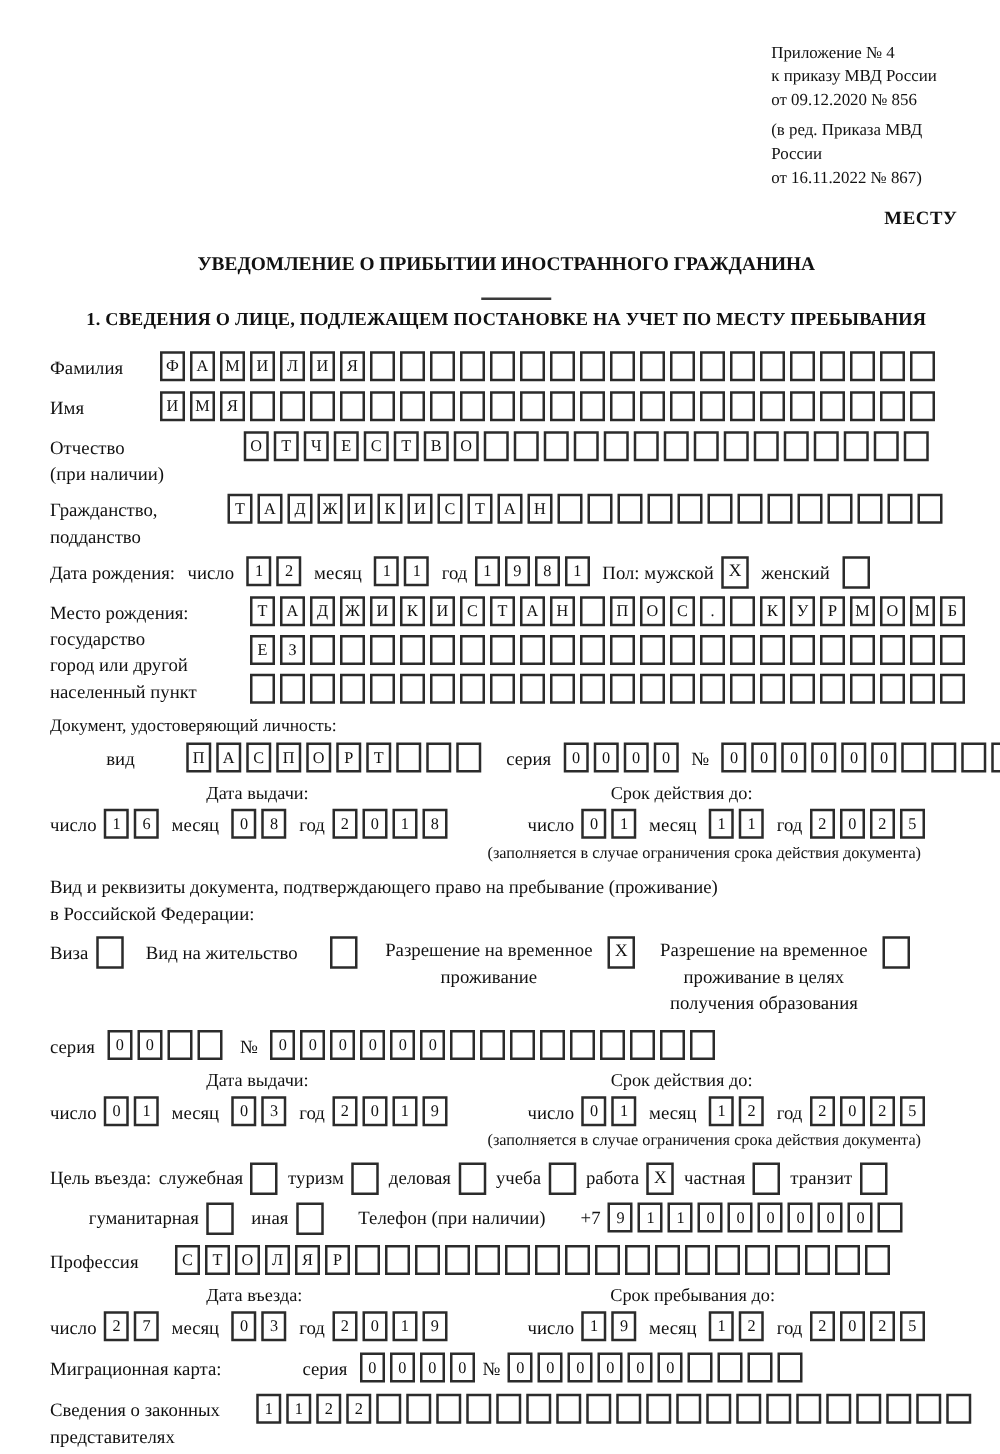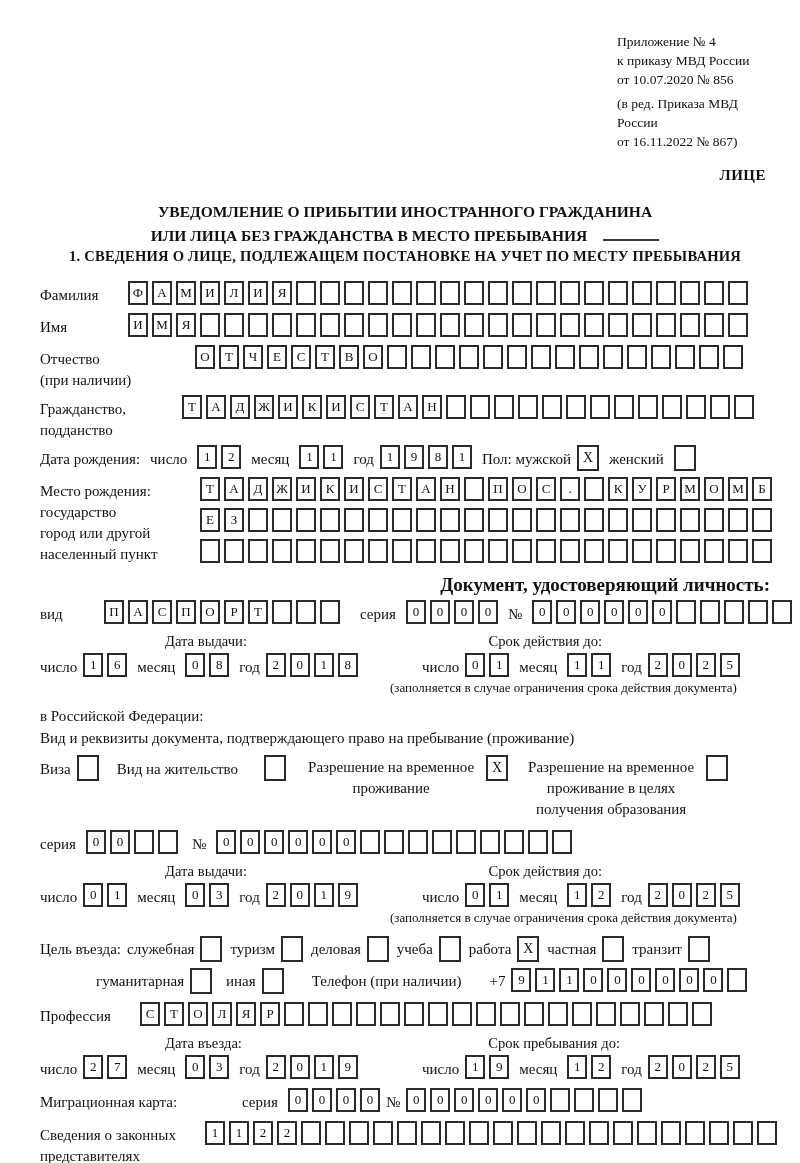--- a/index.html
+++ b/index.html
@@ -31,21 +31,21 @@
     width:20px;height:24px;border:2px solid #2b2b2b;background:#fff;
     text-align:center;line-height:20px;font-size:13px;
   }
   .cb{width:22px;height:26px;line-height:22px;font-size:14px;}
   .w88{width:88px;} .w155{width:155px;font-family:Liberation Serif, serif;} .w142{width:142px;} .w160{width:160px;}
   .stack{display:flex;flex-direction:column;gap:7px;}
 
   .inline-label{padding-top:4px;line-height:21px;flex:0 0 auto;}
   .ml6{margin-left:6px;} .ml10{margin-left:10px;} .ml14{margin-left:14px;} .ml20{margin-left:20px;} .ml30{margin-left:30px;}
 
-  .center-bold{margin-top:9px;text-align:right;font-weight:bold;font-size:19px;}
+  .center-bold{margin-top:9px;text-align:left;font-weight:normal;font-size:14px;}
 
   
   .dheads{display:flex;margin-top:8px;font-size:14.6px;}
   .dheads .left{margin-left:125px;}
   .dheads .right{margin-left:auto;margin-right:168px;}
   .drow{display:flex;align-items:flex-start;margin-top:3px;}
   .dgroup{display:flex;align-items:flex-start;flex:0 0 auto;}
   .dgroup .inline-label{padding-top:4px;}
   .dleft{width:352px;}
   .note{margin-top:2px;margin-left:350px;font-size:13px;}
@@ -62,32 +62,32 @@
   .purpose-row .cb{margin-left:6px;margin-right:8px;}
 </style>
 </head>
 <body>
 
 <div class="page">
 
   <div class="appendix">
     <div>Приложение № 4</div>
     <div>к приказу МВД России</div>
-    <div>от 10.07.2020 № 856</div>
+    <div>от 09.12.2020 № 856</div>
     <div class="gap"></div>
     <div>(в ред. Приказа МВД России</div>
     <div>от 16.11.2022 № 867)</div>
   </div>
 
-  <div class="forma">ЛИЦЕ</div>
+  <div class="forma">МЕСТУ</div>
 
   <div class="title">
     <div>УВЕДОМЛЕНИЕ О ПРИБЫТИИ ИНОСТРАННОГО ГРАЖДАНИНА</div>
     <div>
-      <span>ИЛИ ЛИЦА БЕЗ ГРАЖДАНСТВА В МЕСТО ПРЕБЫВАНИЯ</span><span class="blankline"></span>
+      <span class="blankline"></span>
     </div>
   </div>
 
   <div class="sect">1. СВЕДЕНИЯ О ЛИЦЕ, ПОДЛЕЖАЩЕМ ПОСТАНОВКЕ НА УЧЕТ ПО МЕСТУ ПРЕБЫВАНИЯ</div>
 
   <div class="row" style="margin-top:16px;">
     <div class="label w88">Фамилия</div>
     <div class="cells">
         <span class="cell">Ф</span>
         <span class="cell">А</span>
@@ -325,21 +325,21 @@
           <span class="cell"></span>
           <span class="cell"></span>
           <span class="cell"></span>
         </div>
     </div>
   </div>
 
   <div class="center-bold">Документ, удостоверяющий личность:</div>
 
   <div class="row" style="margin-top:4px;">
-    <div class="inline-label" style="width:64px;">вид</div>
+    <div class="inline-label" style="width:64px;margin-left:45px;">вид</div>
     <div class="cells">
         <span class="cell">П</span>
         <span class="cell">А</span>
         <span class="cell">С</span>
         <span class="cell">П</span>
         <span class="cell">О</span>
         <span class="cell">Р</span>
         <span class="cell">Т</span>
         <span class="cell"></span>
         <span class="cell"></span>
@@ -408,22 +408,22 @@
           <span class="cell">2</span>
           <span class="cell">0</span>
           <span class="cell">2</span>
           <span class="cell">5</span>
         </div>
     </div>
   </div>
   <div class="note">(заполняется в случае ограничения срока действия документа)</div>
 
   <div class="para">
+    <div>Вид и реквизиты документа, подтверждающего право на пребывание (проживание)</div>
     <div>в Российской Федерации:</div>
-    <div>Вид и реквизиты документа, подтверждающего право на пребывание (проживание)</div>
   </div>
 
   <div class="opts">
     <div class="opt">
       <span class="inline-label">Виза</span>
       <span class="cell cb ml6"></span>
     </div>
     <div class="opt" style="margin-left:18px;">
       <span class="inline-label">Вид на жительство</span>
       <span class="cell cb" style="margin-left:26px;"></span>
@@ -529,21 +529,21 @@
     <span class="cell cb"></span>
     <span class="inline-label">учеба</span>
     <span class="cell cb"></span>
     <span class="inline-label">работа</span>
     <span class="cell cb">X</span>
     <span class="inline-label">частная</span>
     <span class="cell cb"></span>
     <span class="inline-label">транзит</span>
     <span class="cell cb"></span>
   </div>
-  <div class="purpose-row" style="margin-left:56px;margin-top:6px;">
+  <div class="purpose-row" style="margin-left:31px;margin-top:6px;">
     <span class="inline-label">гуманитарная</span>
     <span class="cell cb"></span>
     <span class="inline-label ml6">иная</span>
     <span class="cell cb"></span>
     <span class="inline-label ml20">Телефон (при наличии)</span>
     <span class="inline-label" style="margin-left:28px;">+7</span>
     <div class="cells ml6">
         <span class="cell">9</span>
         <span class="cell">1</span>
         <span class="cell">1</span>

